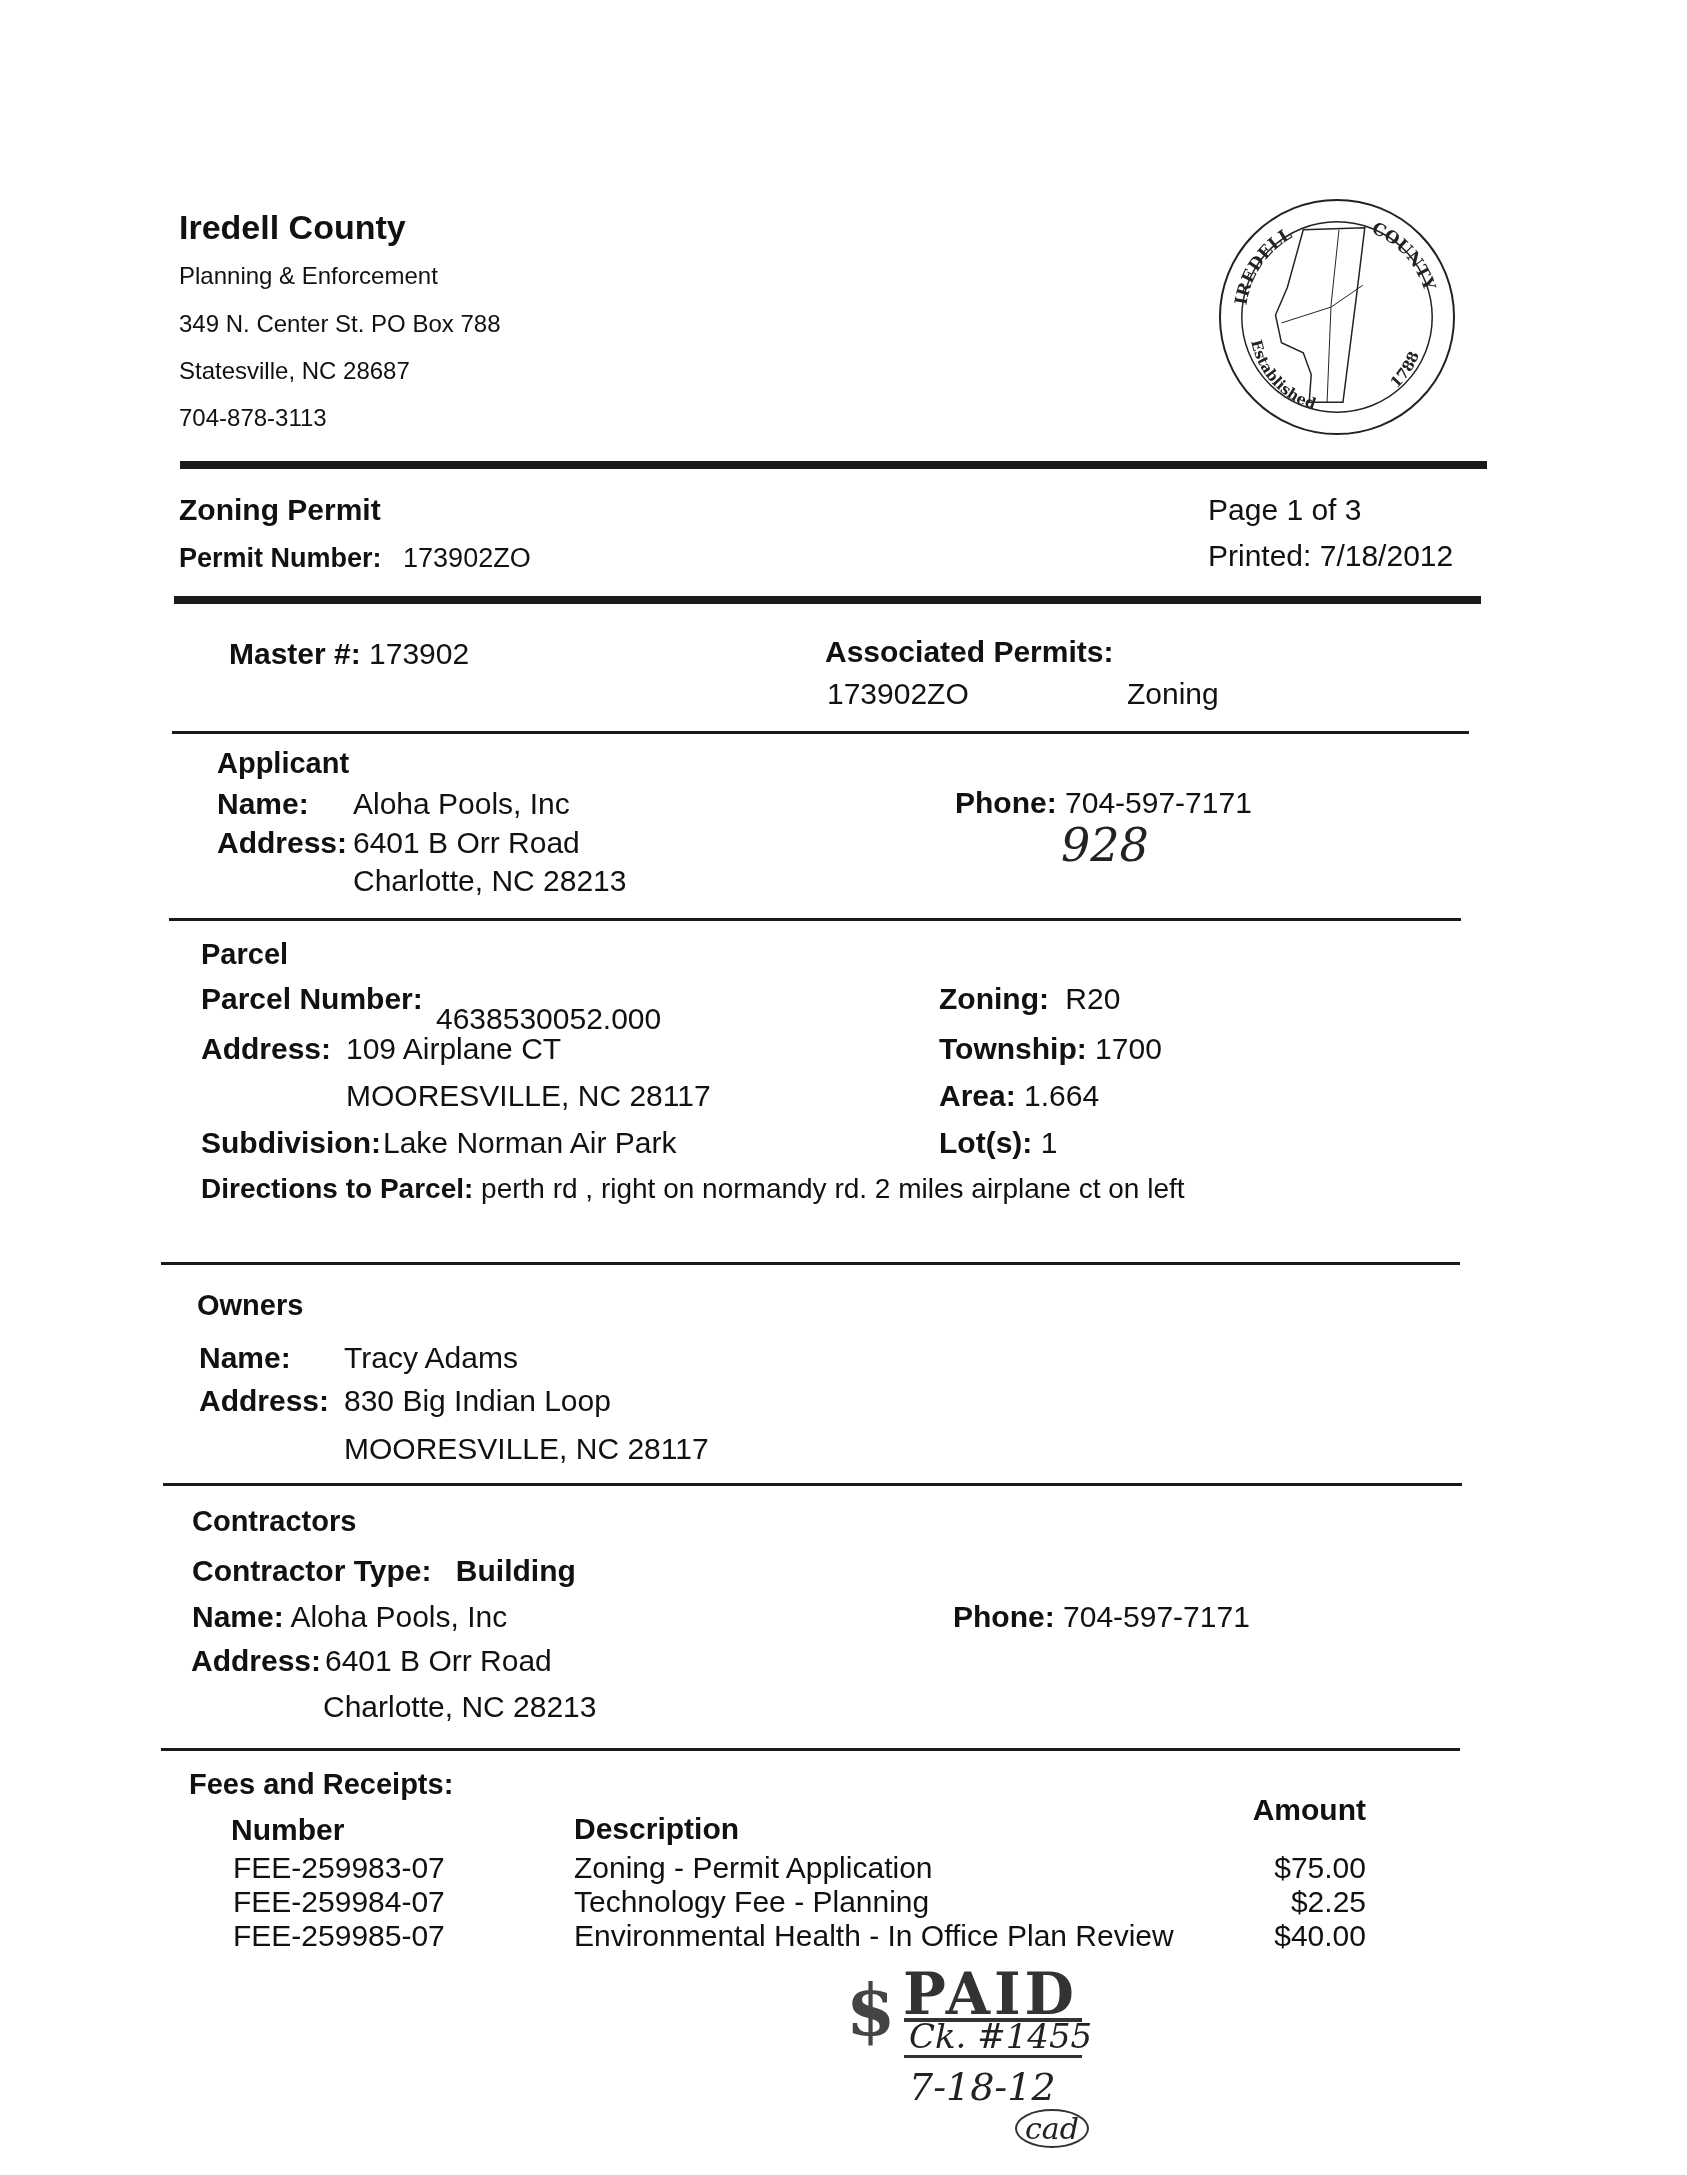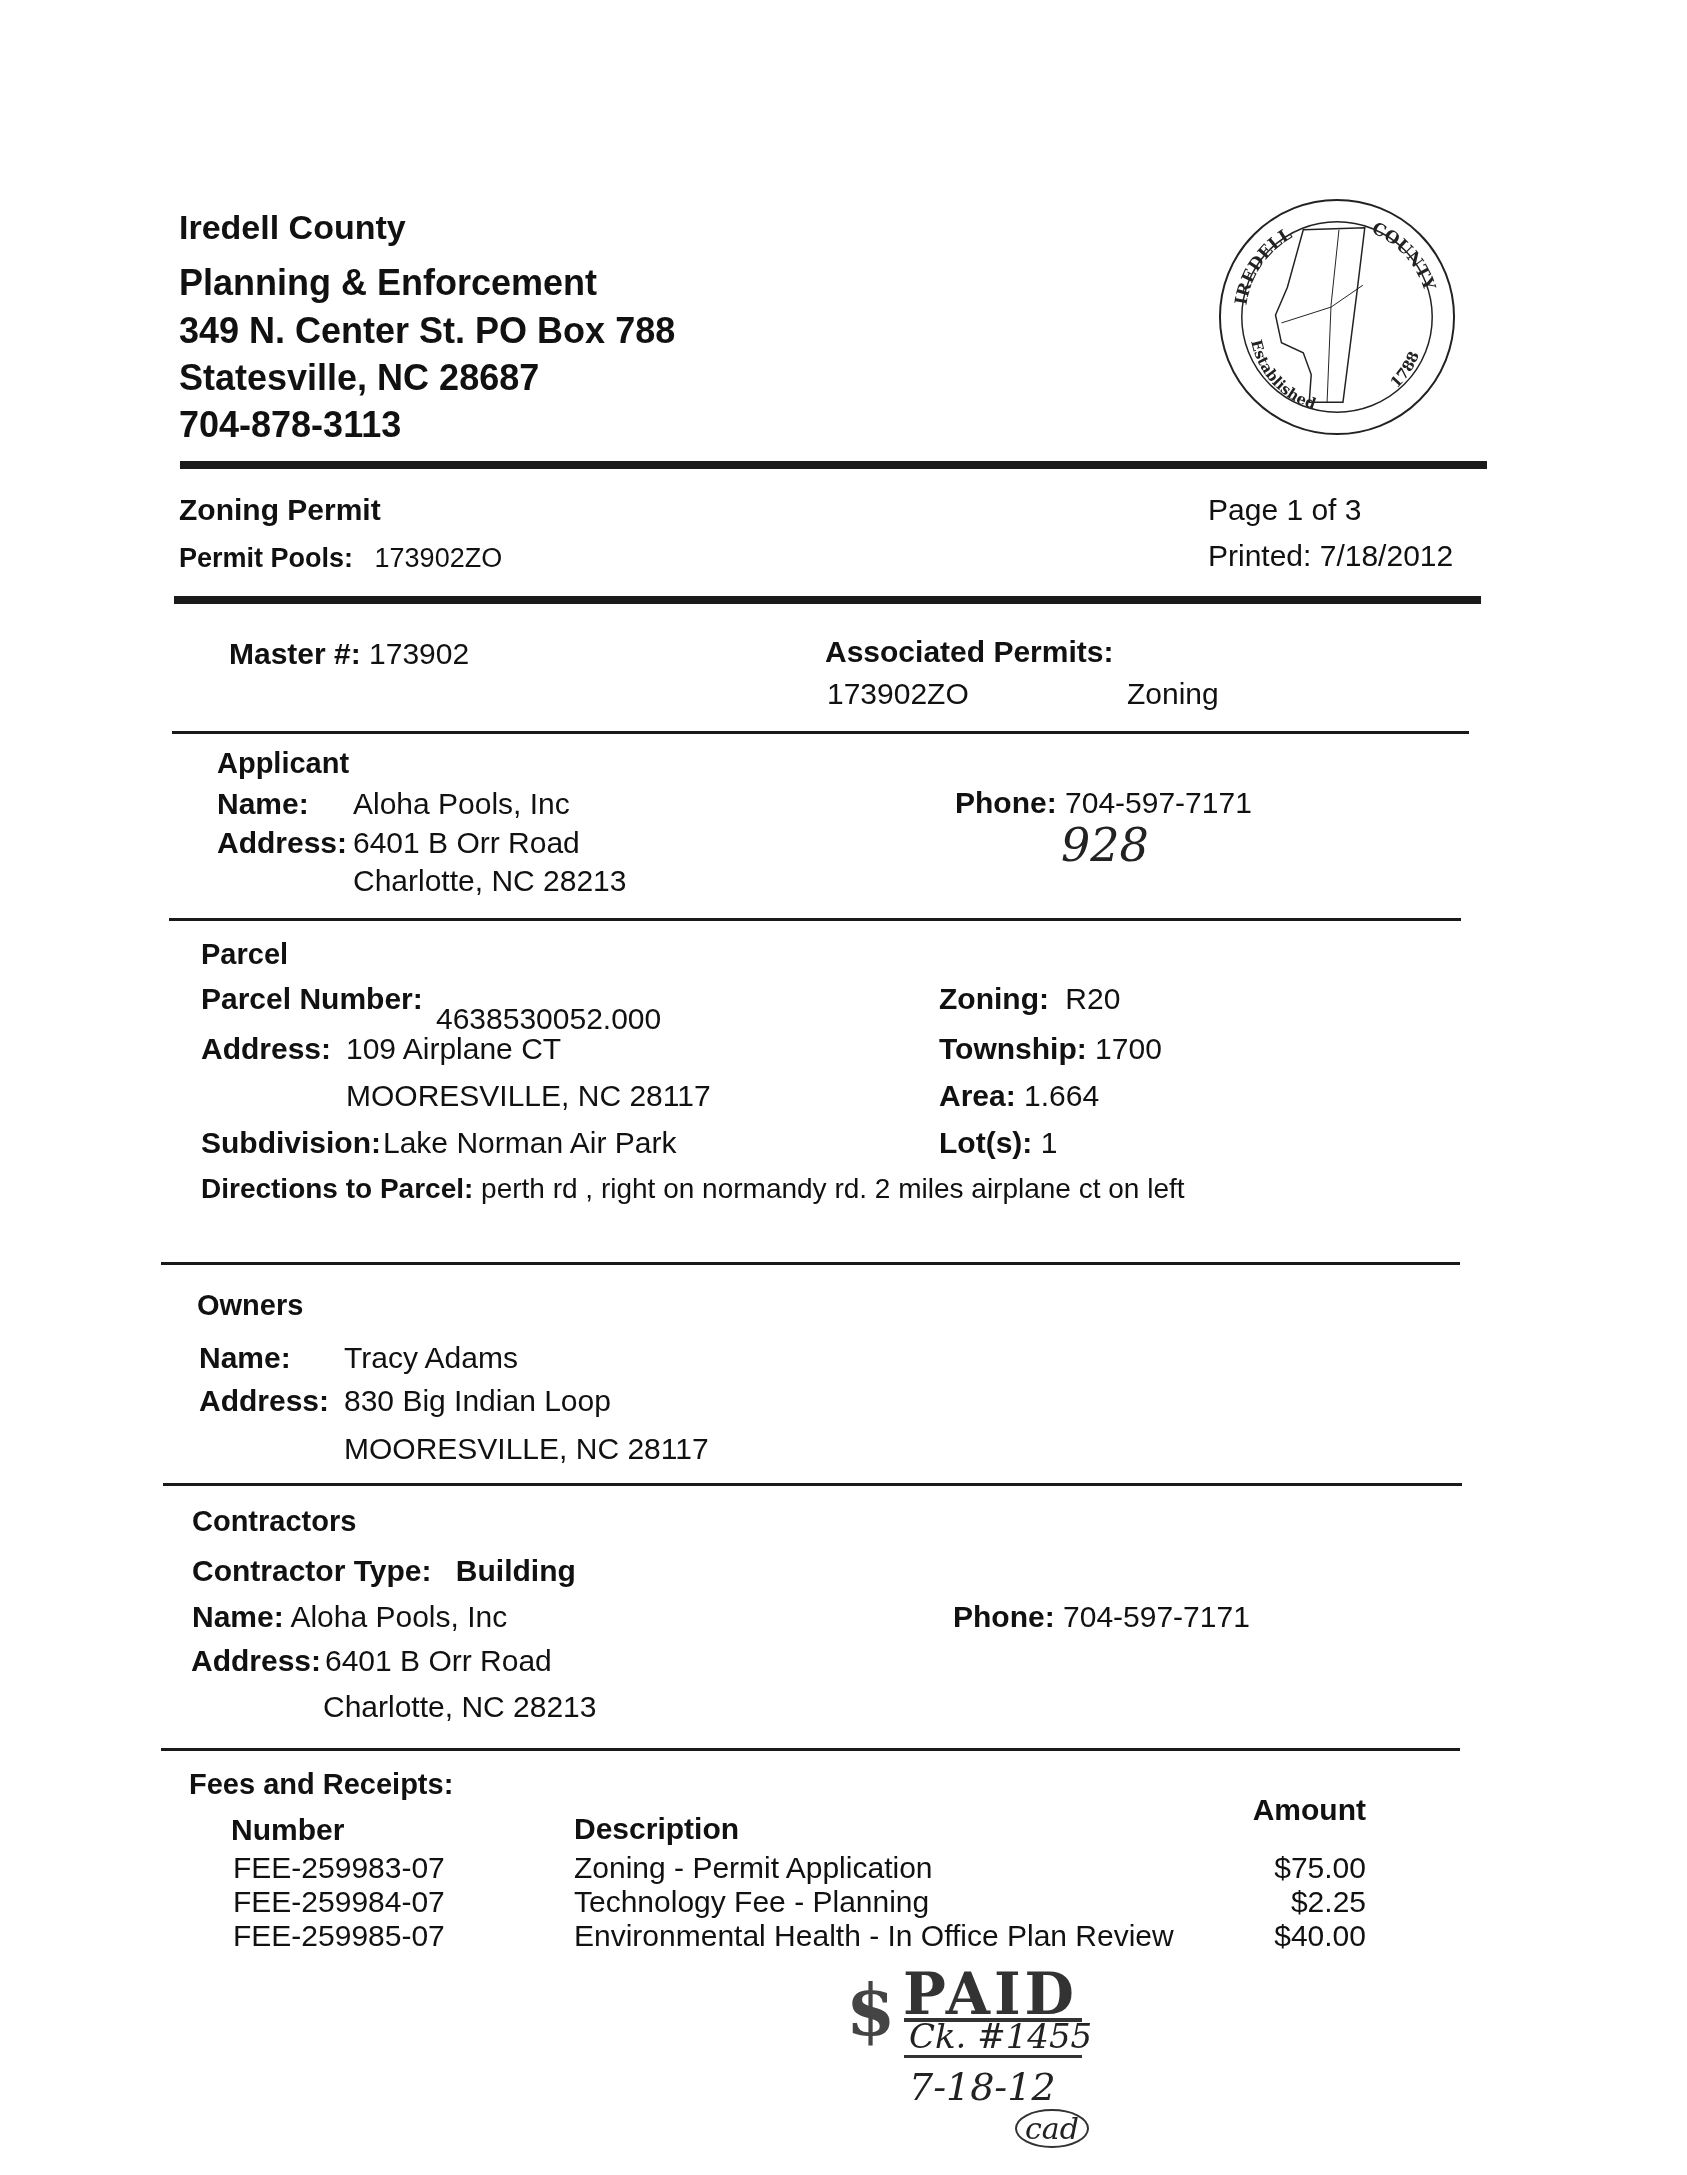--- a/index.html
+++ b/index.html
@@ -1,21 +1,21 @@
 <!DOCTYPE html>
 <html><head>
 <meta charset="utf-8">
 <style>
   html, body { margin:0; padding:0; background:#ffffff; }
   body { width:1687px; height:2175px; position:relative; overflow:hidden;
          font-family:"Liberation Sans", sans-serif; color:#111; }
   .abs { position:absolute; white-space:nowrap; }
   .b { font-weight:bold; }
   .hdr1 { font-size:34px; font-weight:bold; }
-  .hdr { font-size:36px; font-weight:bold; }
+  .hdr { font-size:24px; font-weight:normal; }
   .t { font-size:30px; line-height:1; }
   .sec { font-size:29px; font-weight:bold; line-height:1; }
   .rule-thick { position:absolute; height:8px; background:#1a1a1a; }
   .rule-thin { position:absolute; height:3px; background:#1a1a1a; }
   .hand { font-family:"DejaVu Serif", serif; font-style:italic; color:#222; }
   .seal { position:absolute; left:1216px; top:196px; width:242px; height:242px; }
   .stamp-paid { position:absolute; left:903px; top:1965px; font-family:"DejaVu Serif", serif;
                 font-weight:bold; font-size:57px; letter-spacing:4px; color:#333; line-height:1;text-align:center; }
   .stamp-dollar { position:absolute; left:846px; top:1975px; font-family:"DejaVu Serif", serif;
                   font-weight:bold; font-size:71px; color:#444; line-height:1; }
@@ -54,21 +54,21 @@
     <text font-family="DejaVu Serif, serif" font-size="15" font-weight="bold" fill="#222">
       <textPath href="#sealBottom" startOffset="74%">1788</textPath>
     </text>
   </svg>
 </div>
 
 <div class="rule-thick" style="left:180px; top:461px; width:1307px;"></div>
 
 <div class="abs" style="left:179px; top:493px; font-size:30px; font-weight:bold;">Zoning Permit</div>
 <div class="abs" style="left:179px; top:543px; font-size:27px;">
-  <span class="b">Permit Pools:</span>
+  <span class="b">Permit Number:</span>
   <span style="margin-left:14px;">173902ZO</span>
 </div>
 <div class="abs t" style="left:1208px; top:495px;">Page 1 of 3</div>
 <div class="abs t" style="left:1208px; top:541px;">Printed: 7/18/2012</div>
 
 <div class="rule-thick" style="left:174px; top:596px; width:1307px;"></div>
 
 <div class="abs t" style="left:229px; top:639px;">
   <span class="b">Master #:</span>
   <span>173902</span>

